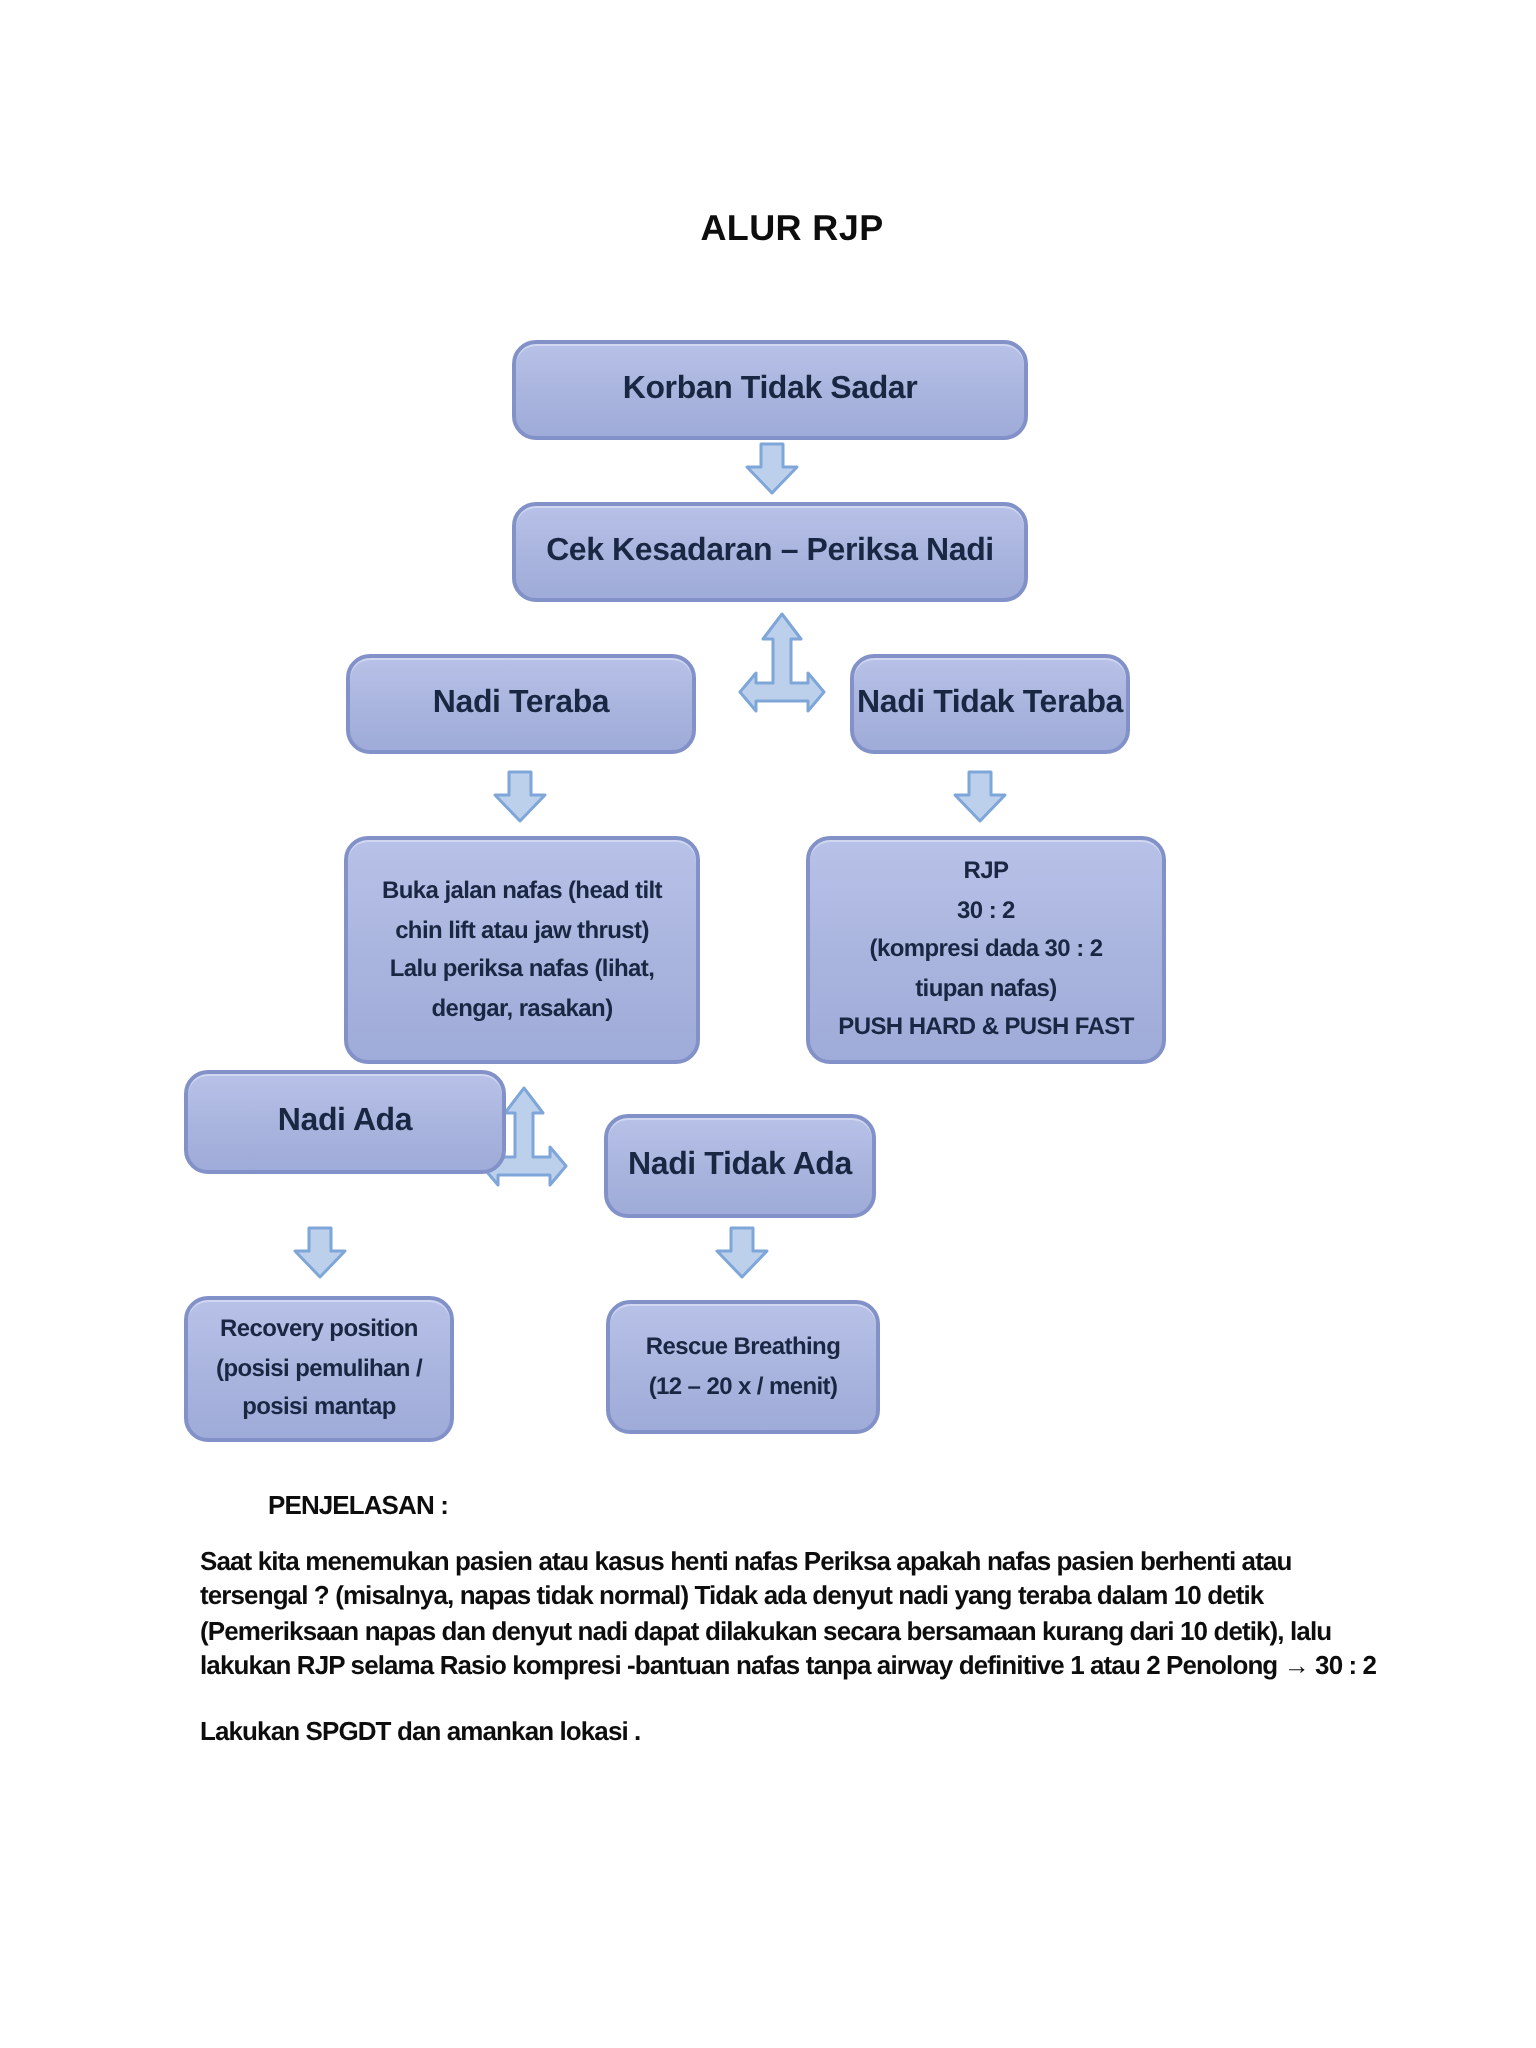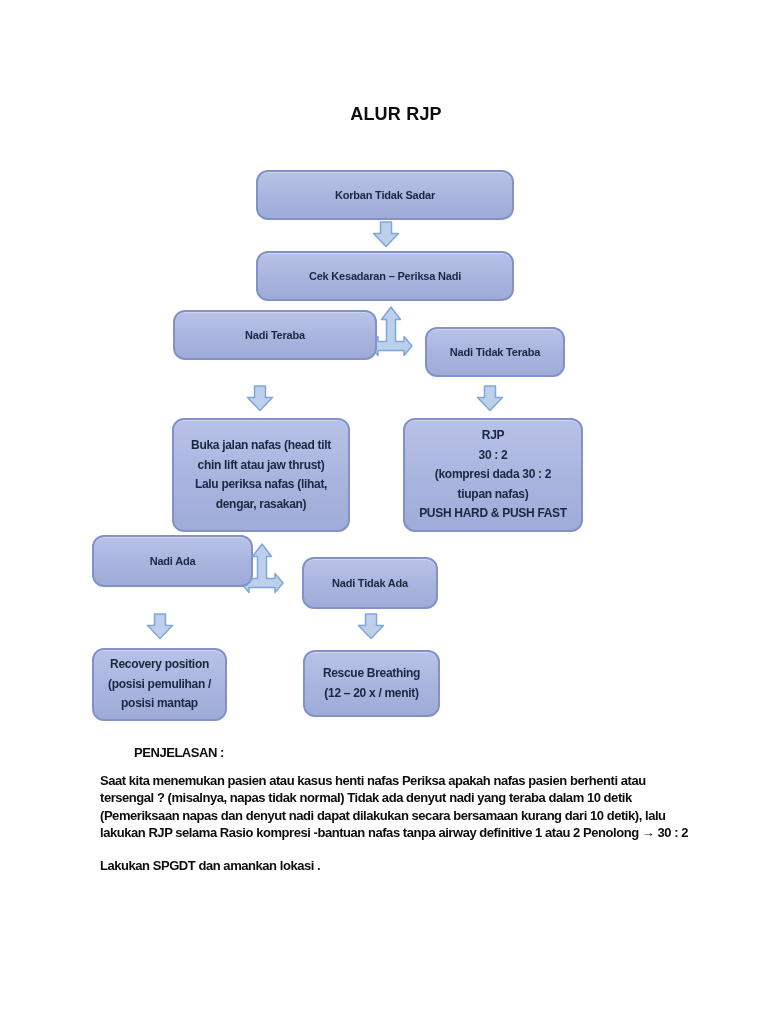--- a/index.html
+++ b/index.html
@@ -25,37 +25,37 @@
   }
   .node {
     position: absolute;
     box-sizing: border-box;
     border: 2px solid var(--box-border, #8292c9);
     border-radius: 12px;
     background: linear-gradient(180deg, var(--box-fill-top, #b8c2e8) 0%, #a9b4de 55%, var(--box-fill-bottom, #9fabd8) 100%);
     box-shadow: inset 0 1px 0 rgba(255,255,255,0.35);
     color: var(--box-text, #1a2742);
     font-weight: bold;
-    font-size: 11px;
+    font-size: 16px;
     letter-spacing: -0.2px;
     line-height: 16px;
     display: flex;
     align-items: center;
     justify-content: center;
     text-align: center;
     white-space: pre-line;
   }
   .node.multi {
     font-size: 12px;
     line-height: 19.5px;
     letter-spacing: -0.3px;
   }
   #n-korban          { left: 256px; top: 170px; width: 258px; height: 50px; }
   #n-cek             { left: 256px; top: 251px; width: 258px; height: 50px; }
-  #n-nadi-teraba     { left: 173px; top: 310px; width: 204px; height: 50px; text-align: right; }
+  #n-nadi-teraba     { left: 173px; top: 327px; width: 175px; height: 50px; text-align: right; }
   #n-nadi-tidak-teraba { left: 425px; top: 327px; width: 140px; height: 50px; }
   #n-buka            { left: 172px; top: 418px; width: 178px; height: 114px; }
   #n-rjp             { left: 403px; top: 418px; width: 180px; height: 114px; }
   #n-nadi-ada        { left: 92px;  top: 535px; width: 161px; height: 52px; }
   #n-nadi-tidak-ada  { left: 302px; top: 557px; width: 136px; height: 52px; }
   #n-recovery        { left: 92px;  top: 648px; width: 135px; height: 73px; }
   #n-rescue          { left: 303px; top: 650px; width: 137px; height: 67px; }
 
   .arrow {
     position: absolute;

